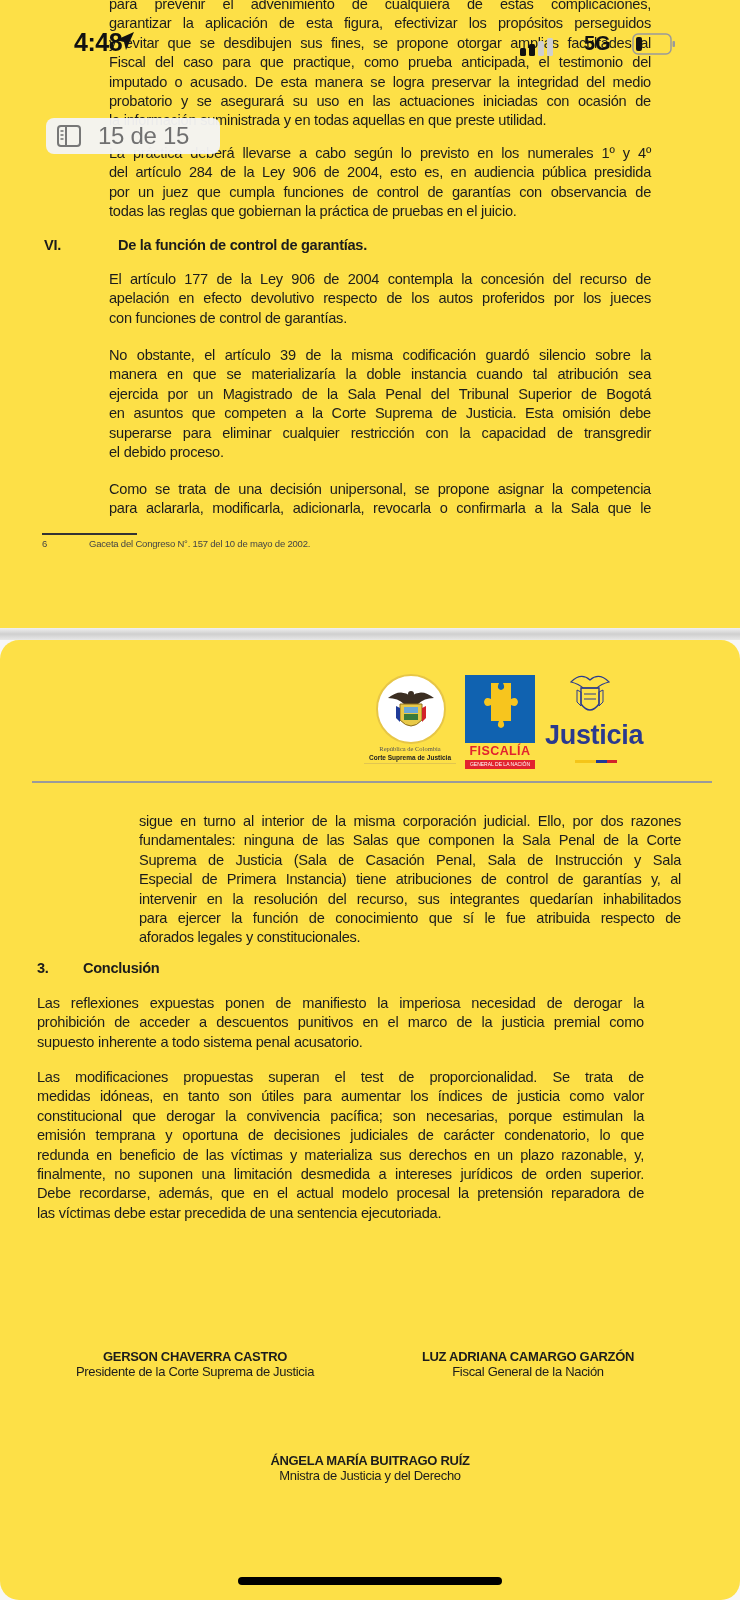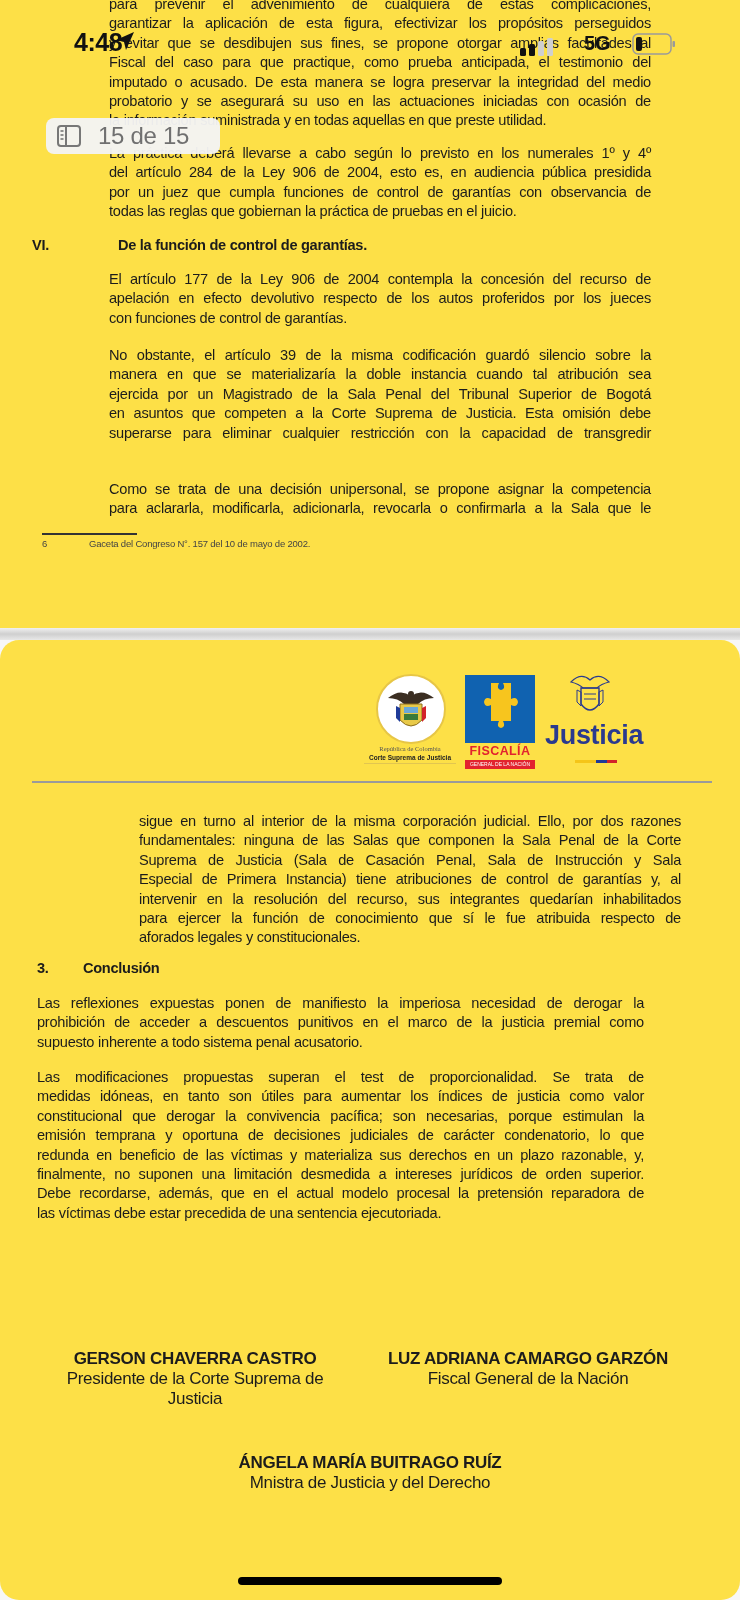--- a/index.html
+++ b/index.html
@@ -16,21 +16,21 @@
     background: linear-gradient(#f0f0f0, #cfcfcf 50%, #e8e8e8); }
 
   .para { position: absolute; font-size: 14.6px; line-height: 19.4px; text-align: justify;
     letter-spacing: -0.25px; }
   .para .ln { display: block; white-space: nowrap; text-align-last: justify; }
   .para .ln.last { text-align-last: left; }
 
   .p1a { left: 109px; top: -5px; width: 542px; }
   .p1b { left: 109px; top: 144px; width: 542px; }
   .heading { position: absolute; font-weight: bold; font-size: 14.6px; letter-spacing: -0.3px; }
-  .h-vi-num { left: 32px; top: 237px; }
+  .h-vi-num { left: 44px; top: 237px; }
   .h-vi-title { left: 90px; top: 237px; margin-left: 28px; }
   .p-vi-1 { left: 109px; top: 270px; width: 542px; }
   .p-vi-2 { left: 109px; top: 346px; width: 542px; }
   .p-vi-3 { left: 109px; top: 480px; width: 542px; }
 
   .fn-rule { position: absolute; left: 42px; top: 533px; width: 95px; height: 1.5px; background: #333; }
   .fn-num { position: absolute; left: 42px; top: 538px; font-size: 9.5px; color: #444; }
   .fn-text { position: absolute; left: 89px; top: 538px; font-size: 9.5px; color: #444; letter-spacing: -0.2px; }
 
   
@@ -70,21 +70,21 @@
   .jus-flag span { display: block; height: 3px; }
 
   .hdr-rule { position: absolute; left: 32px; top: 141px; width: 680px; height: 1.5px; background: #9a9a9a; }
 
   .p2-a { left: 103px; top: 172px; width: 542px; margin-left: 36px; }
   .h3-num { left: 37px; top: 320px; }
   .h3-title { left: 83px; top: 320px; }
   .p2-b { left: 37px; top: 354px; width: 607px; }
   .p2-c { left: 37px; top: 428px; width: 607px; }
 
-  .sig { position: absolute; text-align: center; font-size: 17px; letter-spacing: -0.3px; }
+  .sig { position: absolute; text-align: center; font-size: 13px; letter-spacing: -0.3px; }
   .sig .nm { font-weight: bold; display: block; }
   .sig .rl { display: block; }
   .sig1 { left: 40px; top: 709px; width: 310px; }
   .sig2 { left: 378px; top: 709px; width: 300px; }
   .sig3 { left: 220px; top: 813px; width: 300px; }
 
   .home-ind { position: absolute; left: 238px; top: 1577px; width: 264px; height: 8px; border-radius: 4px; background: #000; }
 </style>
 </head>
 <body>
@@ -113,20 +113,21 @@
       <span class="ln">El artículo 177 de la Ley 906 de 2004 contempla la concesión del recurso de</span>
       <span class="ln">apelación en efecto devolutivo respecto de los autos proferidos por los jueces</span>
       <span class="ln last">con funciones de control de garantías.</span>
     </div>
   <div class="para p-vi-2">
       <span class="ln">No obstante, el artículo 39 de la misma codificación guardó silencio sobre la</span>
       <span class="ln">manera en que se materializaría la doble instancia cuando tal atribución sea</span>
       <span class="ln">ejercida por un Magistrado de la Sala Penal del Tribunal Superior de Bogotá</span>
       <span class="ln">en asuntos que competen a la Corte Suprema de Justicia. Esta omisión debe</span>
       <span class="ln">superarse para eliminar cualquier restricción con la capacidad de transgredir</span>
+      <span class="ln last">el debido proceso.</span>
     </div>
   <div class="para p-vi-3">
       <span class="ln">Como se trata de una decisión unipersonal, se propone asignar la competencia</span>
       <span class="ln">para aclararla, modificarla, adicionarla, revocarla o confirmarla a la Sala que le</span>
     </div>
 
   <div class="fn-rule"></div>
   <div class="fn-num">6</div>
   <div class="fn-text">Gaceta del Congreso N°. 157 del 10 de mayo de 2002.</div>
 </div>

